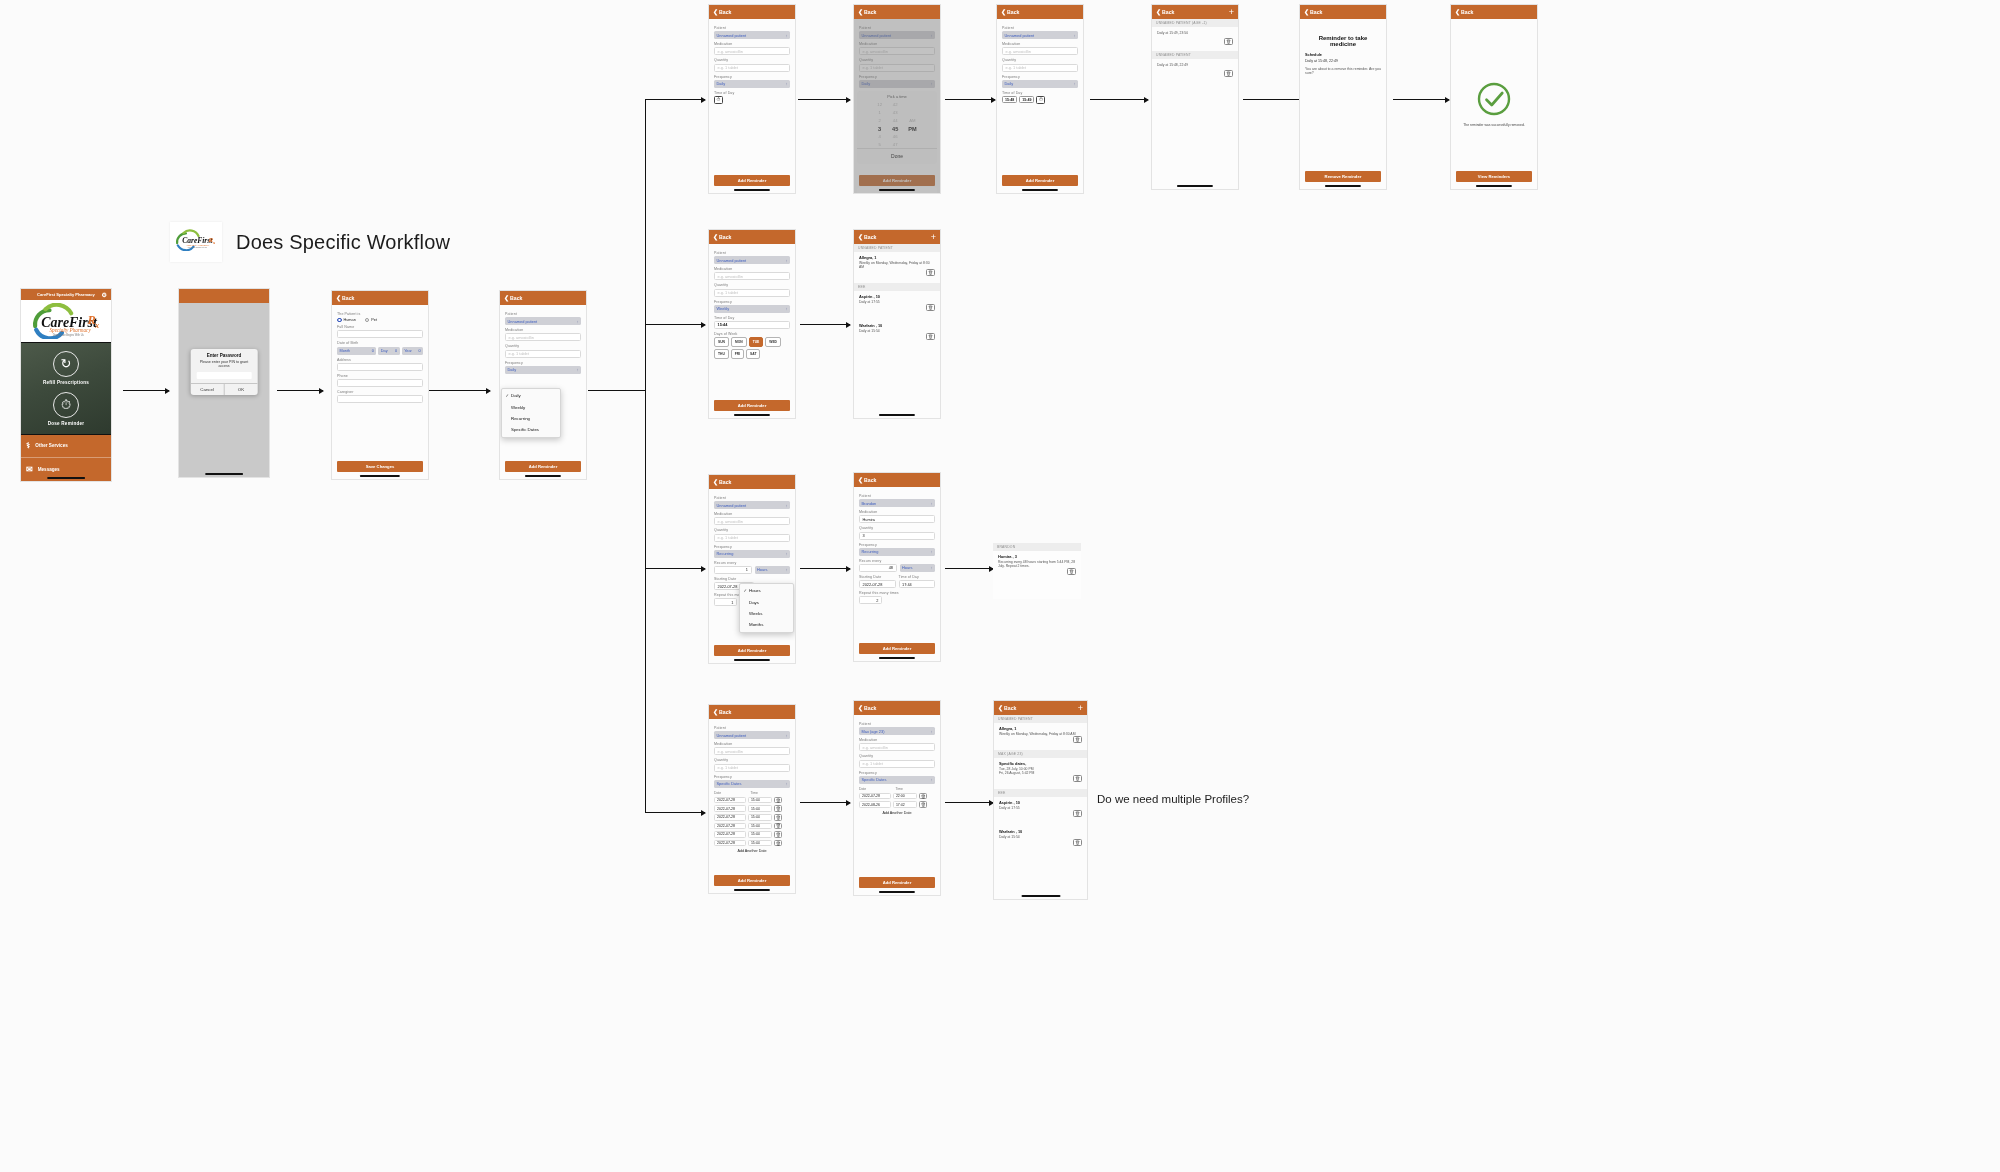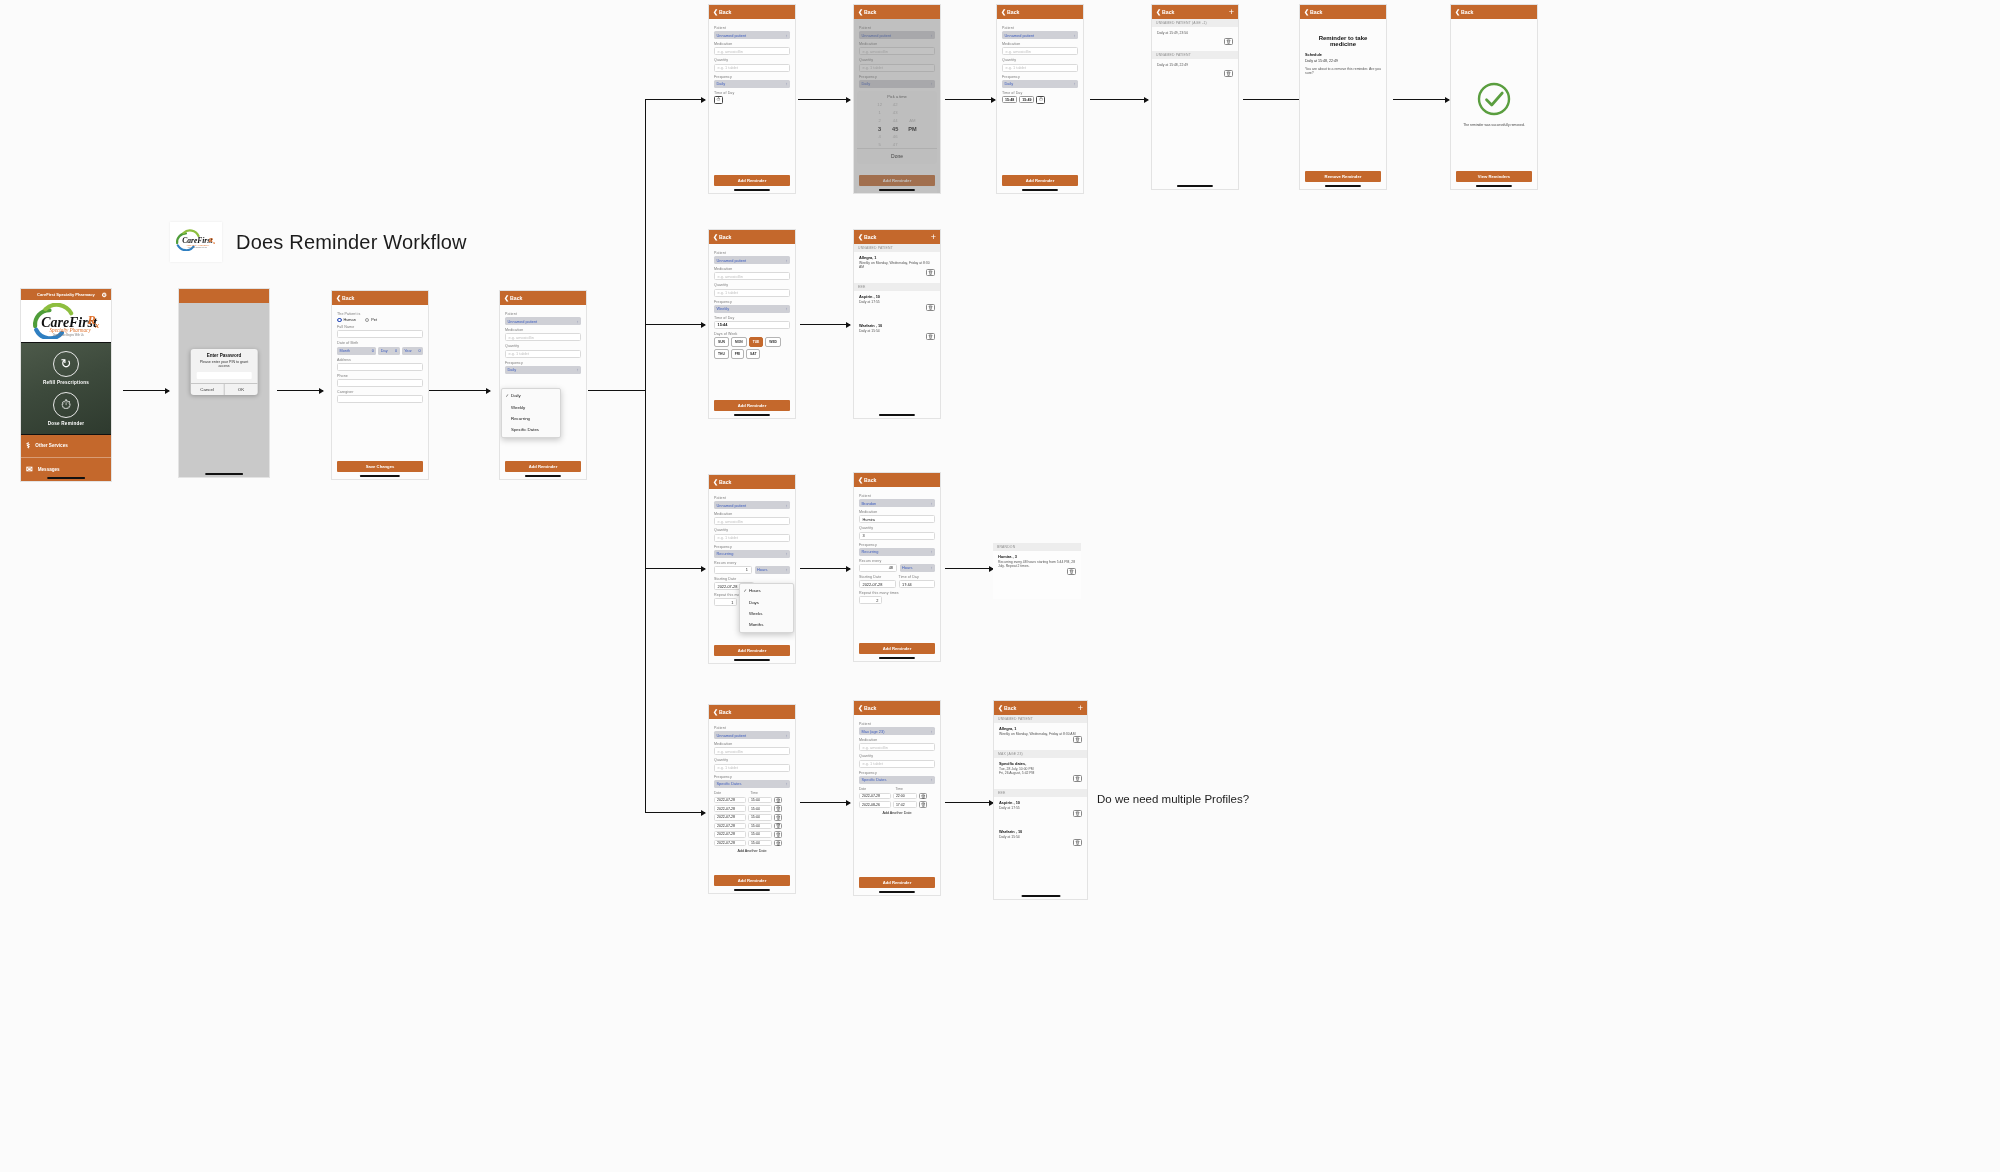--- a/index.html
+++ b/index.html
@@ -245,21 +245,21 @@
           <path d="M12 52 A30 30 0 0 0 62 56" stroke="#2f7fc1" stroke-width="7" fill="none" stroke-linecap="round"></path>
           <path d="M30 13 A30 30 0 0 1 78 22" stroke="#8dbe3f" stroke-width="7" fill="none" stroke-linecap="round"></path>
           <text x="26" y="44" font-family="Liberation Serif, serif" font-size="24" font-style="italic" font-weight="bold" fill="#111">CareFirst</text>
           <text x="110" y="40" font-family="Liberation Serif, serif" font-size="22" font-style="italic" font-weight="bold" fill="#e1702a">R</text>
           <text x="124" y="47" font-family="Liberation Serif, serif" font-size="14" font-style="italic" font-weight="bold" fill="#e1702a">x</text>
           <text x="40" y="53" font-family="Liberation Serif, serif" font-size="9" font-style="italic" fill="#e1702a">Specialty Pharmacy</text>
           <text x="44" y="61" font-family="Liberation Sans, sans-serif" font-size="5" fill="#777">Direct Care Begins With Us</text>
         </svg>
       </div>
     </div>
-    <div id="wf-title">Does Reminder Workflow</div>
+    <div id="wf-title">Does Specific Workflow</div>
   </div>
 
   <div class="arrow" style="left:123px; top:390px; width:46px;"></div>
   <div class="arrow" style="left:277px; top:390px; width:46px;"></div>
   <div class="arrow" style="left:428px; top:390px; width:62px;"></div>
   <div class="hline" style="left:588px; top:390px; width:58px;"></div>
   <div class="vline" style="left:645px; top:99px; height:714px;"></div>
   <div class="arrow" style="left:645px; top:99px; width:60px;"></div>
   <div class="arrow" style="left:645px; top:324px; width:60px;"></div>
   <div class="arrow" style="left:645px; top:568px; width:60px;"></div>

